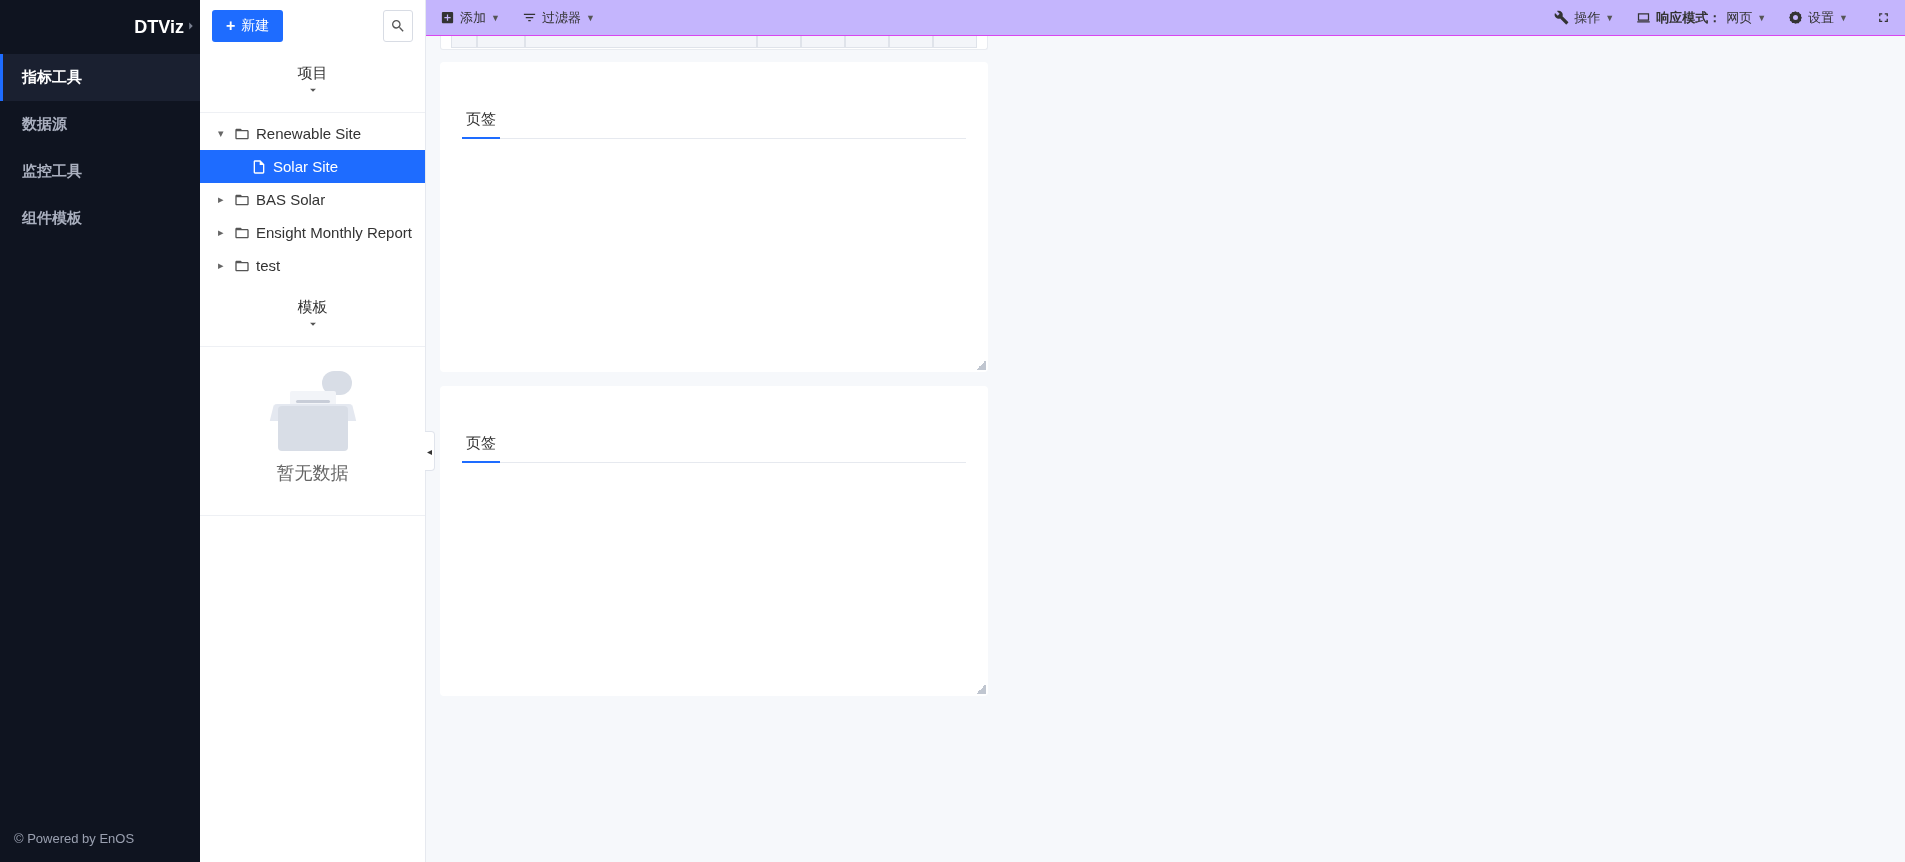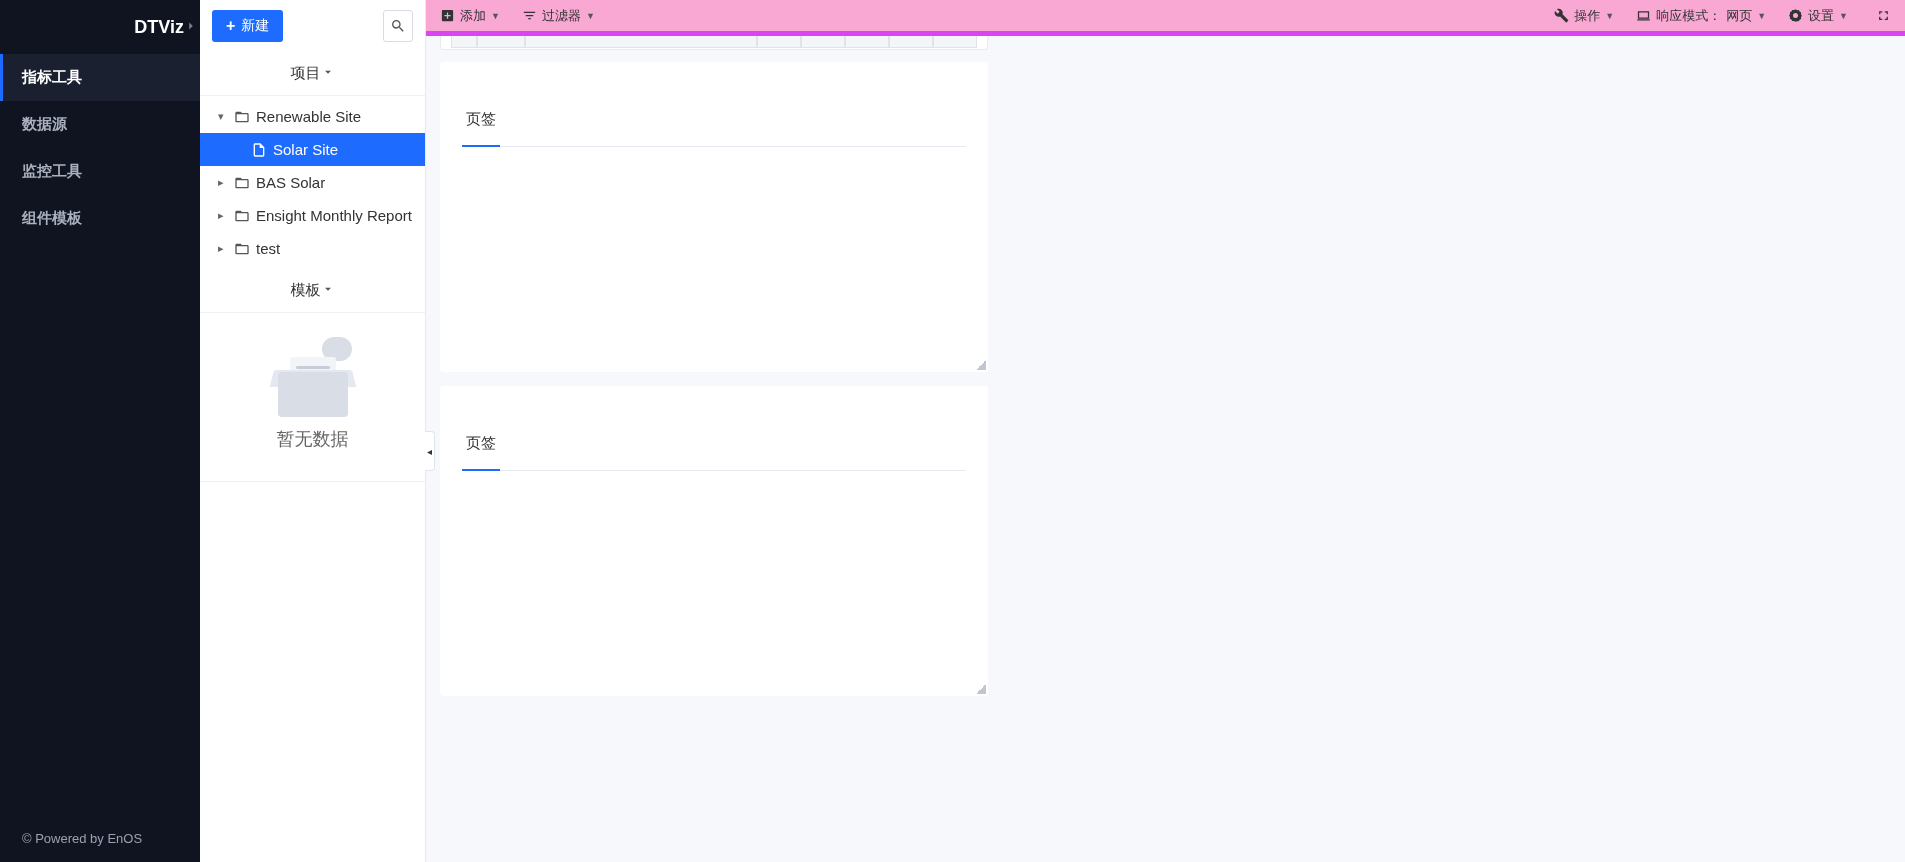--- a/index.html
+++ b/index.html
@@ -6,64 +6,64 @@
 body { font-family: -apple-system, "Segoe UI", "Microsoft YaHei", sans-serif; font-size: 14px; color: #333; overflow: hidden; }
 .app { display: flex; height: 100vh; width: 100vw; }
 
 
 .sidebar-left { width: 200px; background: #0f1420; color: #fff; display: flex; flex-direction: column; flex-shrink: 0; }
 .brand { height: 54px; display: flex; align-items: center; justify-content: flex-end; padding: 0 2px 0 22px; font-size: 18px; font-weight: 600; }
 .brand .chev { color: #888fa0; }
 .nav { flex: 1; font-weight: bold; }
 .nav-item { padding: 14px 22px; font-size: 15px; color: #aab0bf; cursor: pointer; }
 .nav-item.active { background: #1a2030; color: #fff; border-left: 3px solid #1e6cff; padding-left: 19px; }
-.footer-left { padding: 16px 22px; font-size: 13px; color: #9aa0b0; }
+.footer-left { padding: 16px 14px; font-size: 13px; color: #9aa0b0; }
 
 
 .panel { width: 226px; background: #fff; border-right: 1px solid #e6e9ef; display: flex; flex-direction: column; flex-shrink: 0; position: relative; }
 .panel-top { padding: 10px 12px; display: flex; gap: 10px; align-items: center; }
 .btn-new { background: #1e6cff; color: #fff; border: none; border-radius: 3px; padding: 7px 14px; font-size: 14px; display: flex; align-items: center; gap: 6px; cursor: pointer; }
 .btn-new .plus { font-size: 16px; font-weight: bold; line-height: 1; }
 .search-btn { width: 30px; height: 32px; border: 1px solid #d8dce4; border-radius: 3px; background: #fff; display: flex; align-items: center; justify-content: center; cursor: pointer; margin-left: auto; }
-.section-hdr { padding: 12px 16px; font-size: 15px; display: flex; justify-content: center; align-items: center; border-bottom: 1px solid #eef0f4; cursor: pointer; }
+.section-hdr { padding: 12px 16px; font-size: 15px; display: flex; justify-content: flex-start; align-items: center; border-bottom: 1px solid #eef0f4; cursor: pointer; flex-direction: column; }
 .tree { padding: 4px 0; }
 .tree-node { display: flex; align-items: center; gap: 6px; padding: 8px 8px 8px 18px; font-size: 15px; cursor: pointer; }
 .tree-node .caret { width: 10px; font-size: 11px; color: #666; }
 .tree-node.child { padding-left: 51px; }
 .tree-node.selected { background: #1e6cff; color: #fff; }
 .tree-node.selected svg { fill: #fff; }
 .folder-ico, .file-ico { display: inline-flex; }
 .empty-tpl { padding: 24px 0 30px; display: flex; flex-direction: column; align-items: center; gap: 10px; border-bottom: 1px solid #eef0f4; }
 .empty-img { width: 90px; height: 80px; position: relative; }
 .empty-box { position: absolute; bottom: 0; left: 10px; width: 70px; height: 45px; background: #d8dde6; border-radius: 4px; }
 .empty-lid { position: absolute; bottom: 30px; left: 4px; width: 82px; height: 18px; background: #e4e8f0; border-radius: 3px 3px 0 0; transform: perspective(60px) rotateX(20deg); }
 .empty-paper { position: absolute; bottom: 20px; left: 22px; width: 46px; height: 40px; background: #f2f4f8; border-radius: 2px; }
 .empty-line { position: absolute; left: 28px; height: 3px; background: #c8cdd8; border-radius: 2px; }
 .empty-bubble { position: absolute; top: 0; right: 6px; width: 30px; height: 24px; background: #d8dde6; border-radius: 12px; }
 .empty-txt { font-size: 18px; color: #666; }
 
 .collapse-handle { position: absolute; right: -10px; top: 50%; width: 10px; height: 40px; background: #fff; border: 1px solid #e0e4ec; border-left: none; border-radius: 0 4px 4px 0; display: flex; align-items: center; justify-content: center; font-size: 10px; cursor: pointer; z-index: 5; }
 
 
 .main { flex: 1; display: flex; flex-direction: column; background: #f6f8fb; min-width: 0; }
-.toolbar { height: 36px; background: #f9a8d4; border-bottom: 5px solid #d946ef; display: flex; align-items: center; padding: 7px 14px; gap: 22px; font-size: 13px; }
+.toolbar { height: 36px; background: #c4b5fd; border-bottom: 1px solid #d946ef; display: flex; align-items: center; padding: 7px 14px; gap: 22px; font-size: 13px; }
 .tb-item { display: flex; align-items: center; gap: 5px; cursor: pointer; }
 .tb-item .dd { font-size: 9px; color: #555; }
 .tb-spacer { flex: 1; }
-.tb-lbl { color: #333; }
+.tb-lbl { color: #333; font-weight: bold; }
 
 .canvas { flex: 1; overflow: auto; padding: 0 14px 14px; }
 .canvas-inner { width: 548px; }
 .card-stub { height: 14px; background: #fff; border: 1px solid #e8ebf0; border-top: none; border-radius: 0 0 3px 3px; margin-bottom: 12px; position: relative; overflow: hidden; }
 .stub-cells { position: absolute; top: -22px; left: 10px; right: 10px; height: 34px; display: flex; }
 .stub-cell { border: 1px solid #dfe3ea; background: #f3f5f9; }
 .card { background: #fff; border-radius: 4px; padding: 48px 22px 22px; margin-bottom: 14px; position: relative; min-height: 310px; }
 .card .resize { position: absolute; right: 2px; bottom: 2px; width: 10px; height: 10px; background: linear-gradient(135deg, transparent 50%, #c0c6d0 50%); }
 .tab-hdr { border-bottom: 1px solid #e6e9ef; display: flex; }
-.tab { padding: 0 4px 16px; font-size: 15px; border-bottom: 2px solid #1e6cff; margin-bottom: -1px; }
+.tab { padding: 0 4px 8px; font-size: 15px; border-bottom: 2px solid #1e6cff; margin-bottom: -1px; }
 
 svg { width: 16px; height: 16px; fill: #555; }
 .toolbar svg { width: 15px; height: 15px; fill: #333; }
 </style>
 </head>
 <body>
 
 <div class="app">
 
   <div class="sidebar-left">

